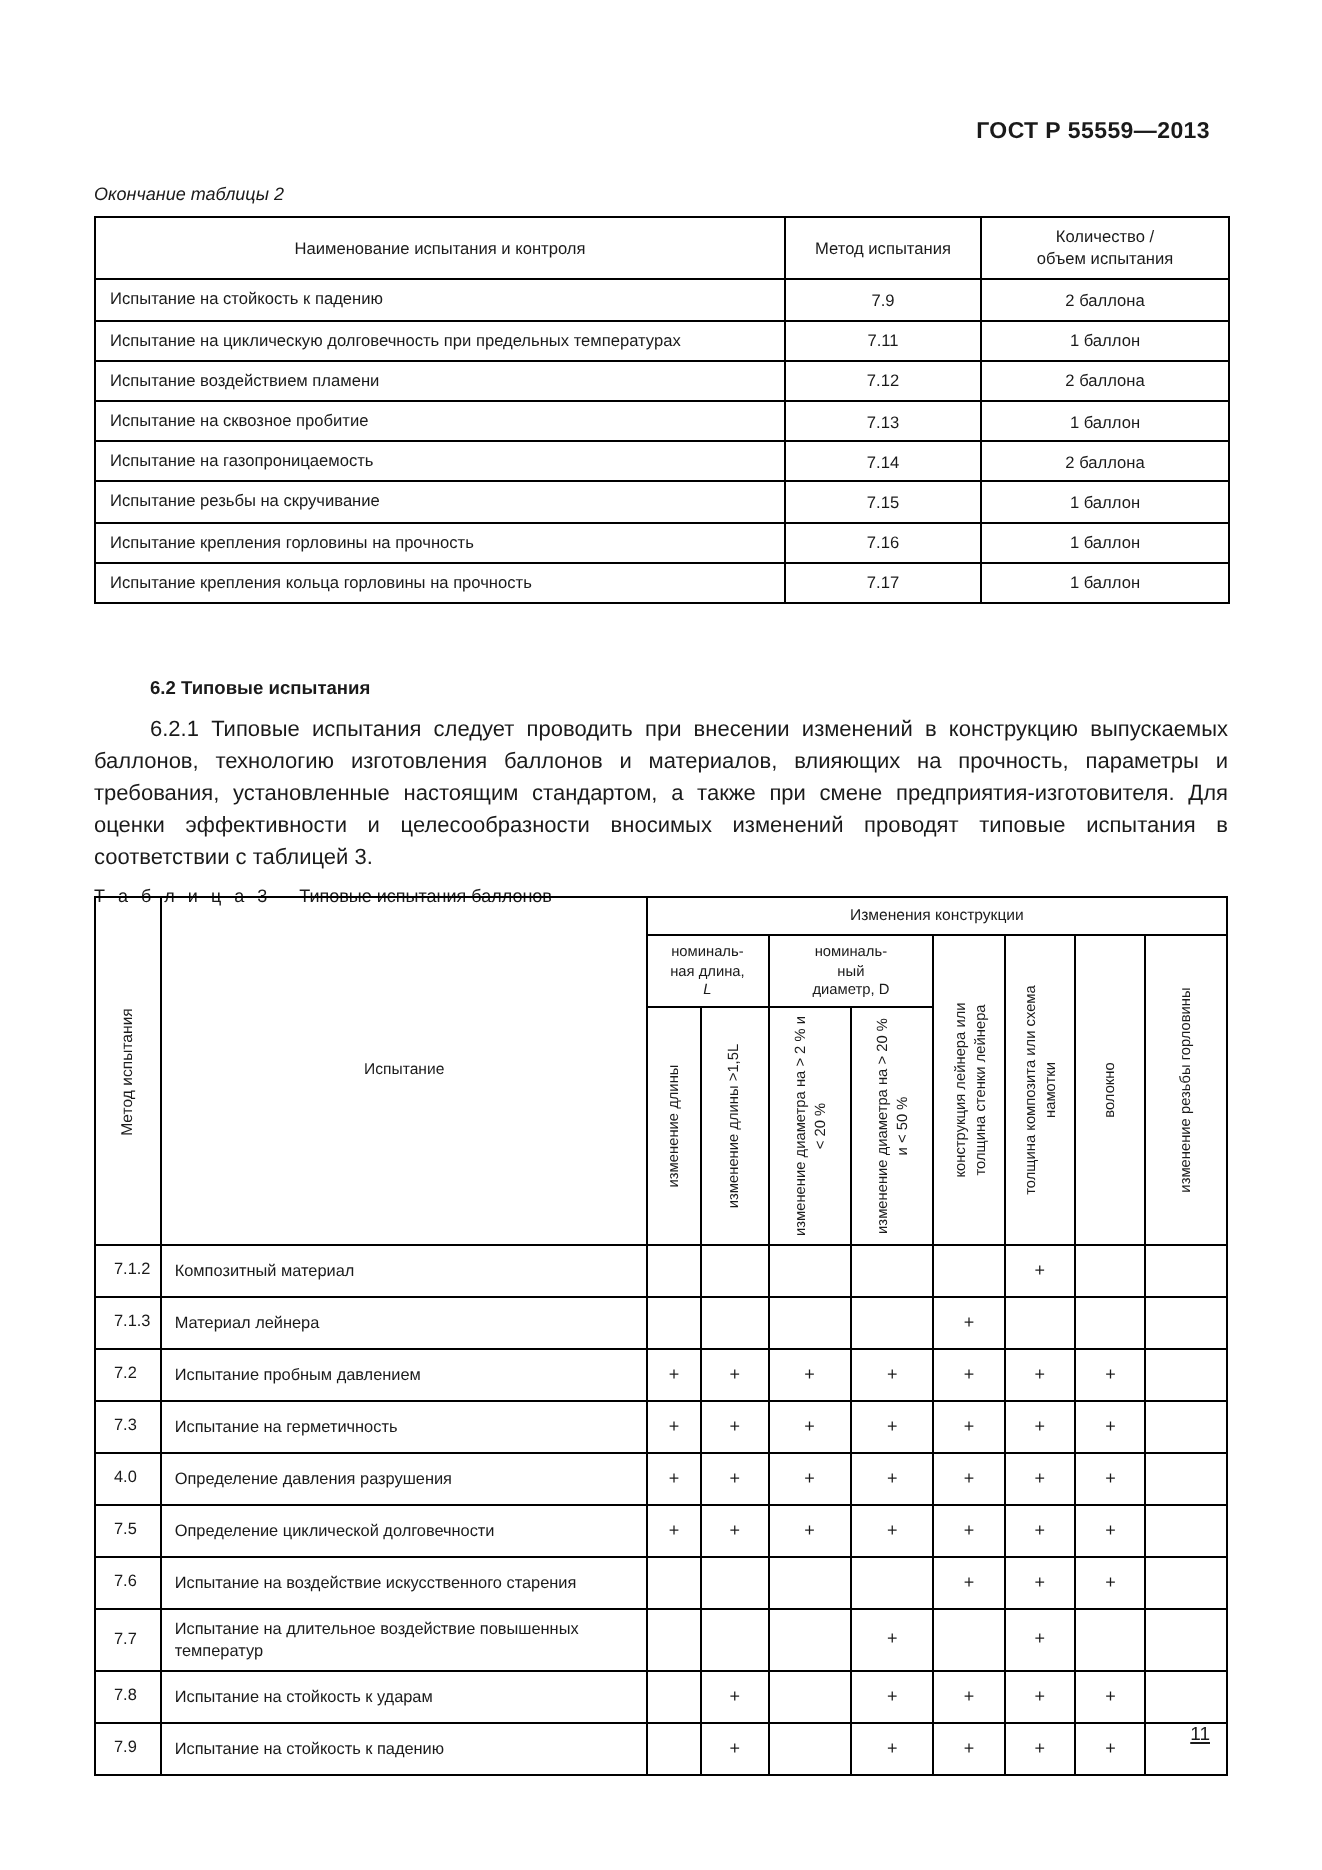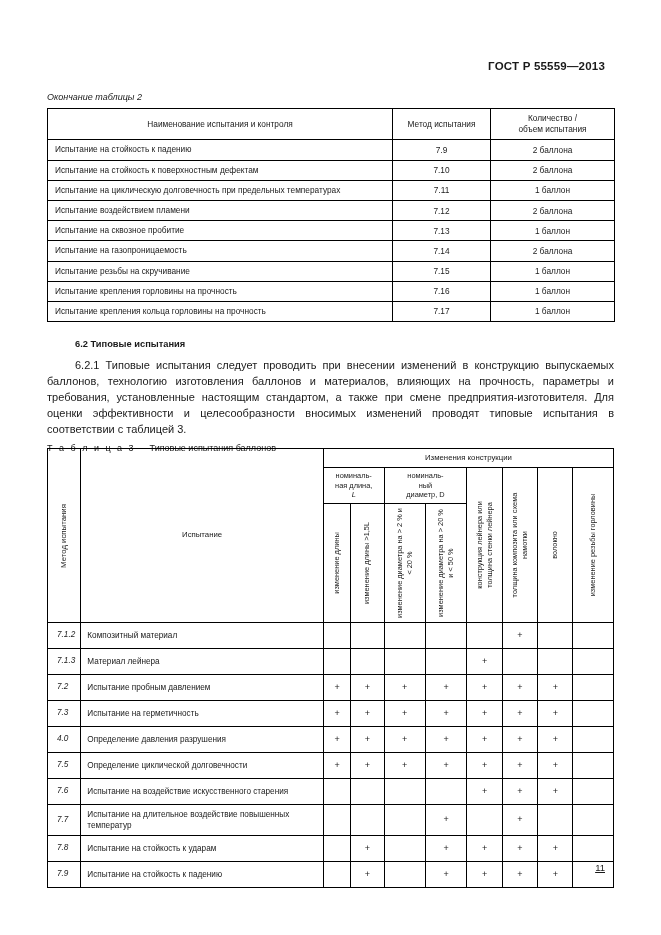--- a/index.html
+++ b/index.html
@@ -161,21 +161,20 @@
     font-size: 7.8px;
   }
   .t3 td.method { height: 160px; vertical-align: middle; }
   .t3 td.testname-head { vertical-align: middle; font-size: 7.8px; }
 
   .t3 tbody td.mcol {
     text-align: left;
     padding: 4px 0 4px 9px;
     font-size: 8.2px;
     height: 17px;
-    font-style: italic;
   }
   .t3 tbody td.tcol {
     text-align: left;
     padding: 4px 6px;
     font-size: 8.2px;
     line-height: 1.35;
   }
   .t3 tbody td.mk {
     text-align: center;
     font-size: 9px;
@@ -221,25 +220,20 @@
         <td>
           <div>Количество /</div>
           <div>объем испытания</div>
         </td>
       </tr>
     </thead>
     <tbody>
       <tr>
         <td class="nm">Испытание на стойкость к падению</td>
         <td class="ctr">7.9</td>
-        <td class="ctr">2 баллона</td>
-      </tr>
-      <tr>
-        <td class="nm">Испытание на стойкость к поверхностным дефектам</td>
-        <td class="ctr">7.10</td>
         <td class="ctr">2 баллона</td>
       </tr>
       <tr>
         <td class="nm">Испытание на циклическую долговечность при предельных температурах</td>
         <td class="ctr">7.11</td>
         <td class="ctr">1 баллон</td>
       </tr>
       <tr>
         <td class="nm">Испытание воздействием пламени</td>
         <td class="ctr">7.12</td>

